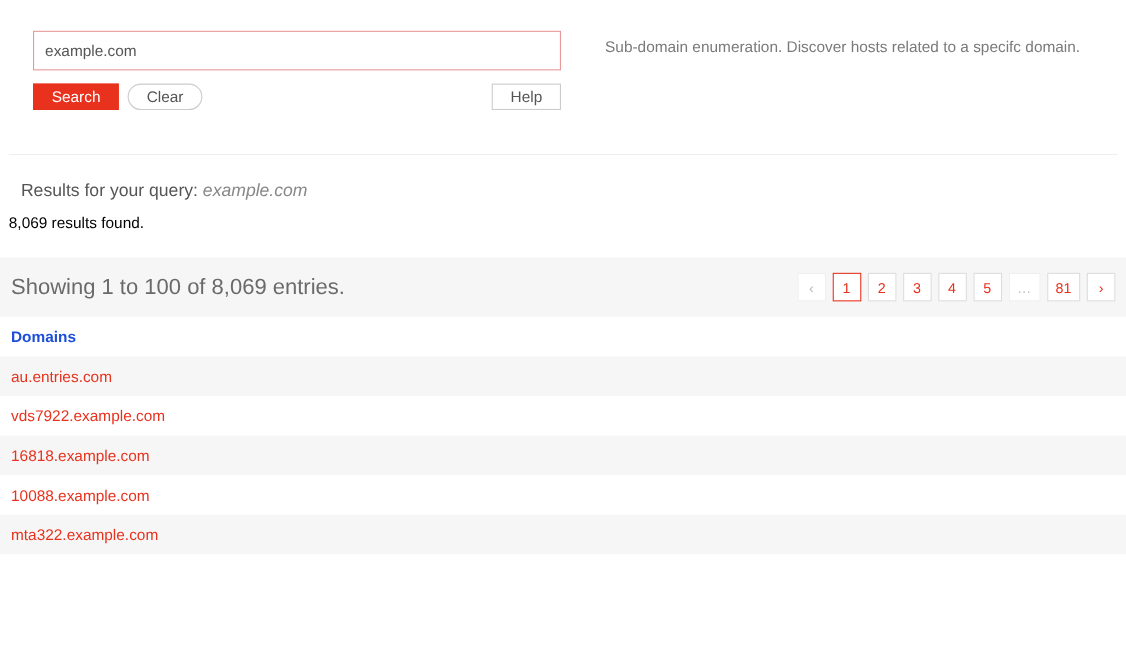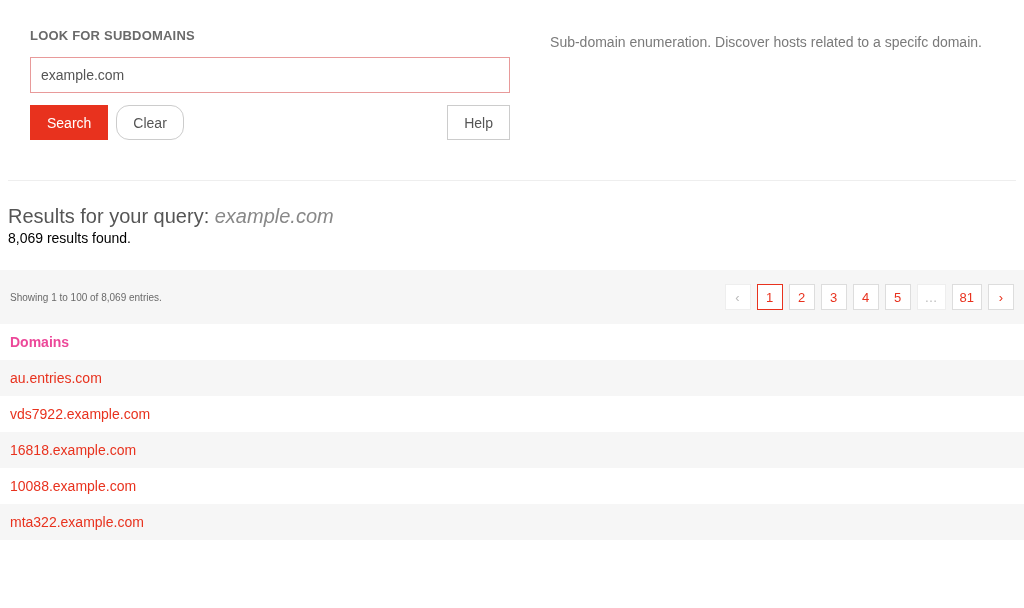--- a/index.html
+++ b/index.html
@@ -41,21 +41,21 @@
     color: #555;
     outline: none;
     background: #fff;
   }
   .btn-row {
     display: flex;
     align-items: center;
     margin-top: 12px;
   }
   .btn {
-    height: 35px;
+    height: 24px;
     padding: 0 16px;
     font-size: 14px;
     border: 1px solid #ccc;
     background: #fff;
     color: #555;
     cursor: pointer;
   }
   .btn-primary {
     background: #e8321e;
     color: #fff;
@@ -63,43 +63,43 @@
   }
   .btn-row .spacer { flex: 1; }
   .btn + .btn { margin-left: 8px; border-radius: 13px; }
   hr.sep {
     border: none;
     border-top: 1px solid #eee;
     margin: 40px 8px 24px 8px;
   }
   .results-header { padding: 0 8px; }
   .results-title {
-    font-size: 20px;
+    font-size: 16px;
     font-weight: 400;
     color: #555;
-    margin: 0;
+    margin: 11px;
   }
   .results-title .query {
     font-style: italic;
     color: #888;
   }
   .results-sub {
     color: #000000;
     font-size: 14px;
     margin-top: 2px;
   }
   .grid { margin-top: 24px; }
   .grid-topbar {
     display: flex;
     align-items: center;
     justify-content: space-between;
     background: #f6f6f6;
     padding: 14px 10px;
   }
-  .grid-showing { color: #6a6a6a; font-size: 10px; }
+  .grid-showing { color: #6a6a6a; font-size: 20px; }
   .pager { display: flex; align-items: center; gap: 6px; }
   .pager .pg {
     min-width: 26px;
     height: 26px;
     padding: 0 7px;
     border: 1px solid #ddd;
     background: #fff;
     color: #e8321e;
     font-size: 13px;
     display: inline-flex;
@@ -115,34 +115,33 @@
     border-color: #eee;
     cursor: default;
   }
   .tbl { width: 100%; border-collapse: collapse; }
   .tbl th, .tbl td {
     text-align: left;
     padding: 10px 10px;
     font-size: 14px;
   }
   .tbl th {
-    color: #ec4899;
+    color: #1d4ed8;
     font-weight: 700;
     background: #fff;
   }
   .tbl tbody tr:nth-child(odd) td { background: #f6f6f6; }
   .domain-link { color: #e8321e; text-decoration: none; }
 </style>
 </head>
 <body>
 
 <div class="page">
   <div class="top-row">
     <div class="left-col">
-      <div class="section-title">LOOK FOR SUBDOMAINS</div>
       <input class="search-input" type="text" value="example.com" style="">
       <div class="btn-row">
         <button class="btn btn-primary">Search</button>
         <button class="btn">Clear</button>
         <div class="spacer"></div>
         <button class="btn">Help</button>
       </div>
     </div>
     <div class="right-col">
       <div class="desc">Sub-domain enumeration. Discover hosts related to a specifc domain.</div>

